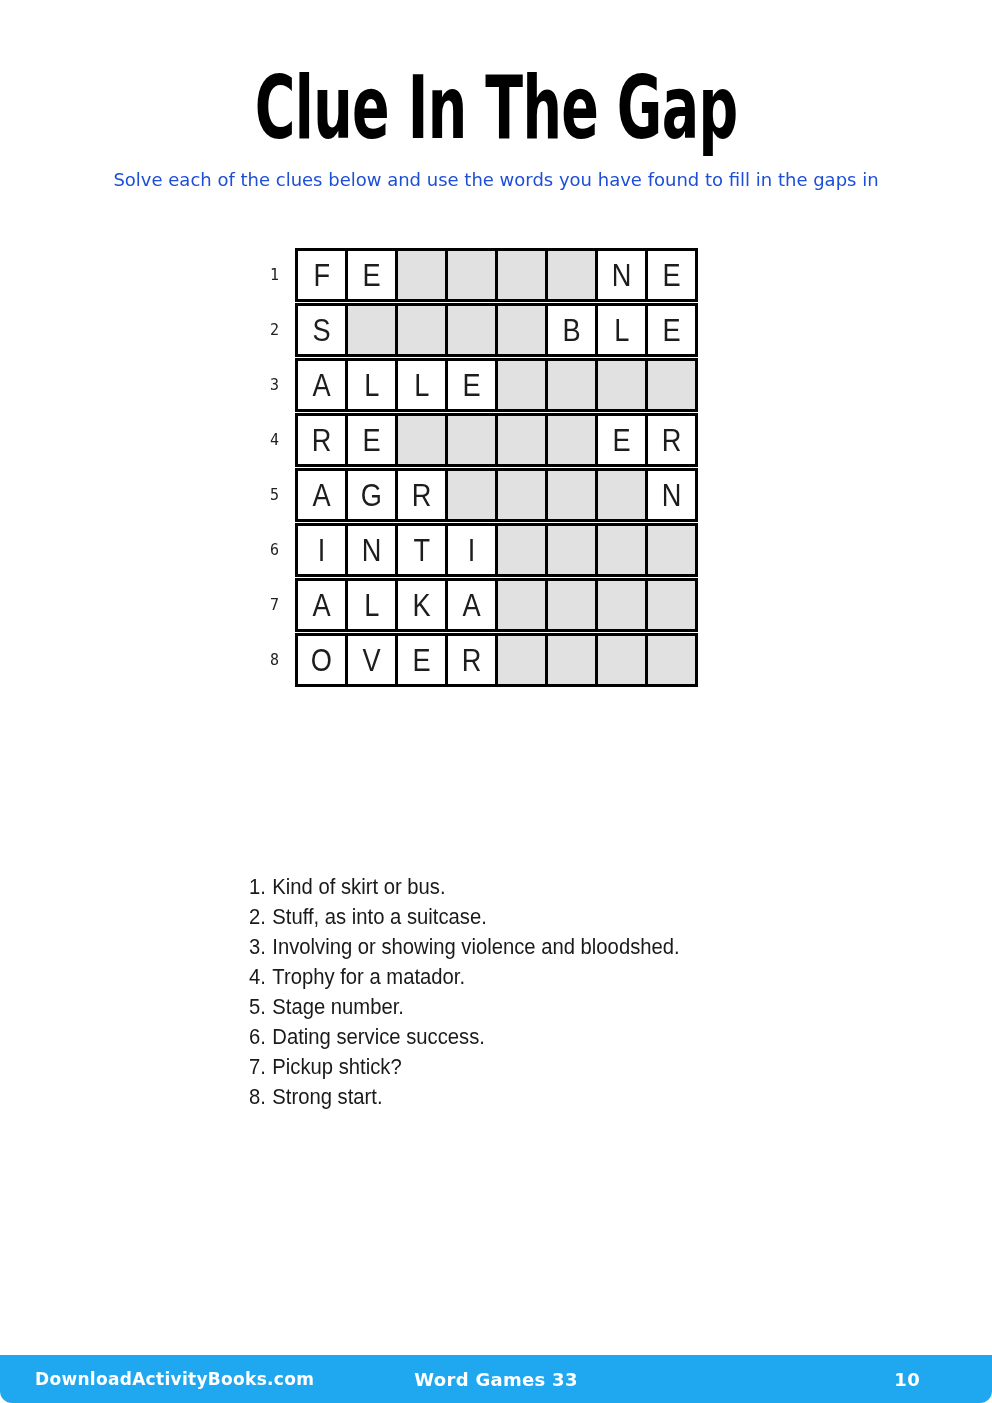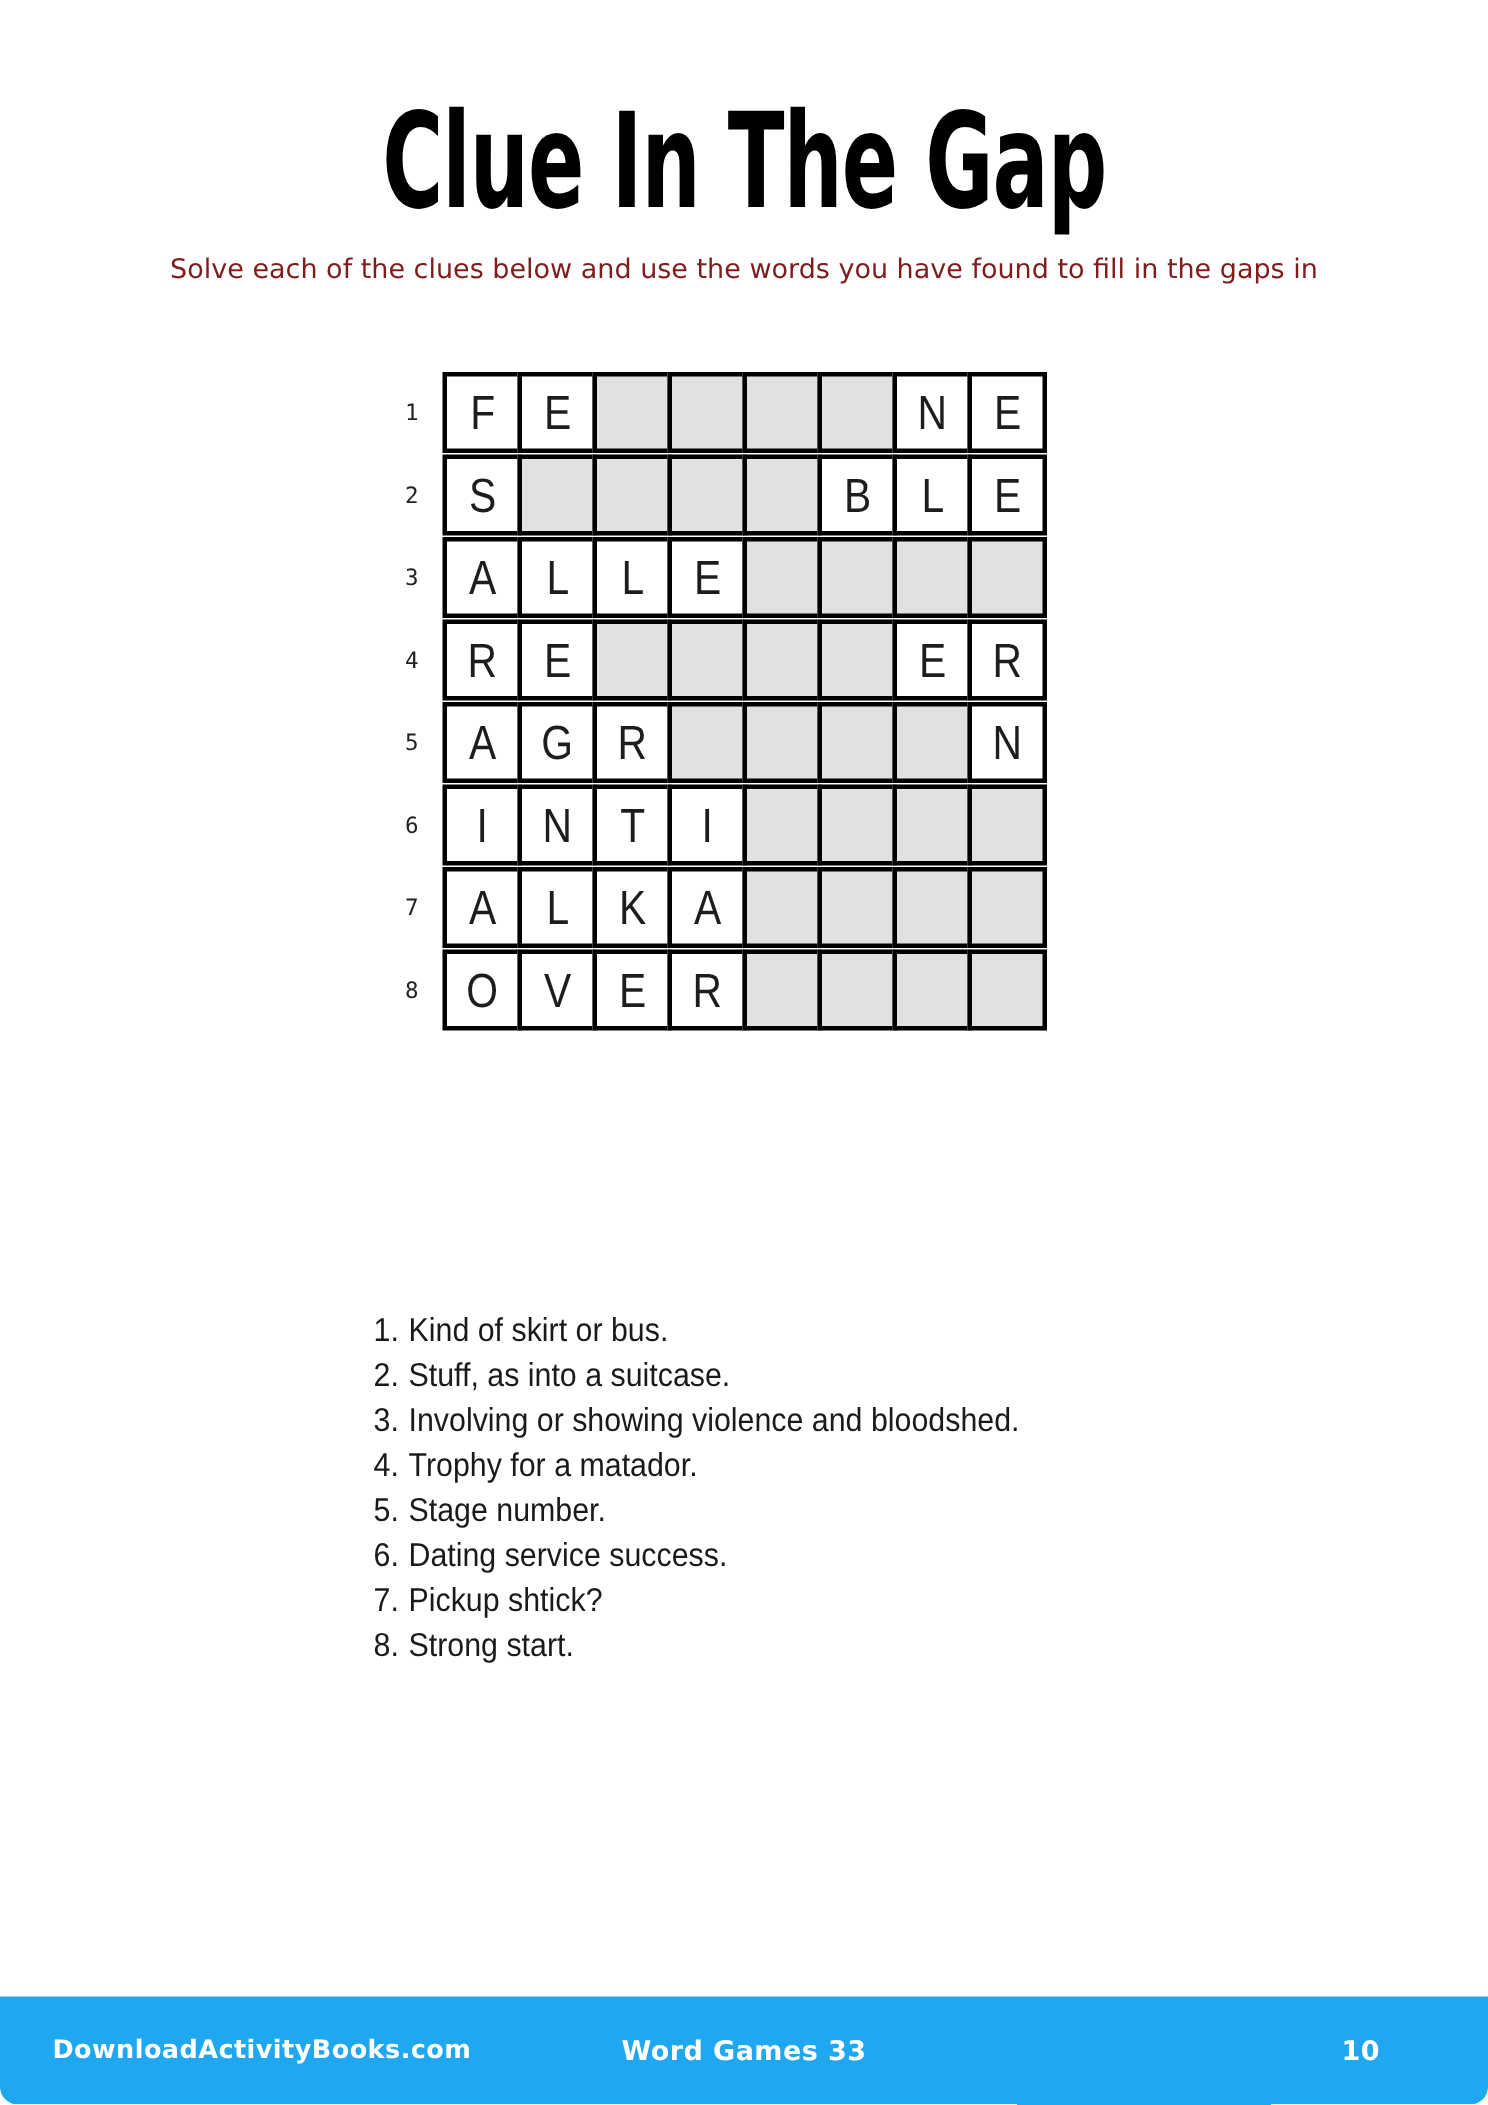--- a/index.html
+++ b/index.html
@@ -39,21 +39,21 @@
   }
   .instructions {
     position: absolute;
     top: 167px;
     left: 0;
     width: 100%;
     margin: 0;
     text-align: center;
     font-size: 18px;
     line-height: 26px;
-    color: #7f1d1d;
+    color: #1d4ed8;
   }
   .grid {
     position: absolute;
     left: 249px;
     top: 248px;
   }
   .grid-row {
     display: flex;
     align-items: center;
     height: 54px;
@@ -102,21 +102,21 @@
     white-space: nowrap;
     transform: scaleX(0.92);
     transform-origin: left center;
   }
   .clue-item .clue-num { margin-right: 7px; }
   .footer {
     position: absolute;
     left: 0;
     bottom: 0;
     width: 100%;
-    height: 72px;
+    height: 48px;
     display: flex;
     align-items: center;
   }
   .footer span {
     position: absolute;
     font-weight: bold;
     letter-spacing: 0.3px;
   }
   .f-left  { left: 35px;  font-size: 17px; }
   .f-center{ left: 0; width: 100%; text-align: center; font-size: 18px; }

